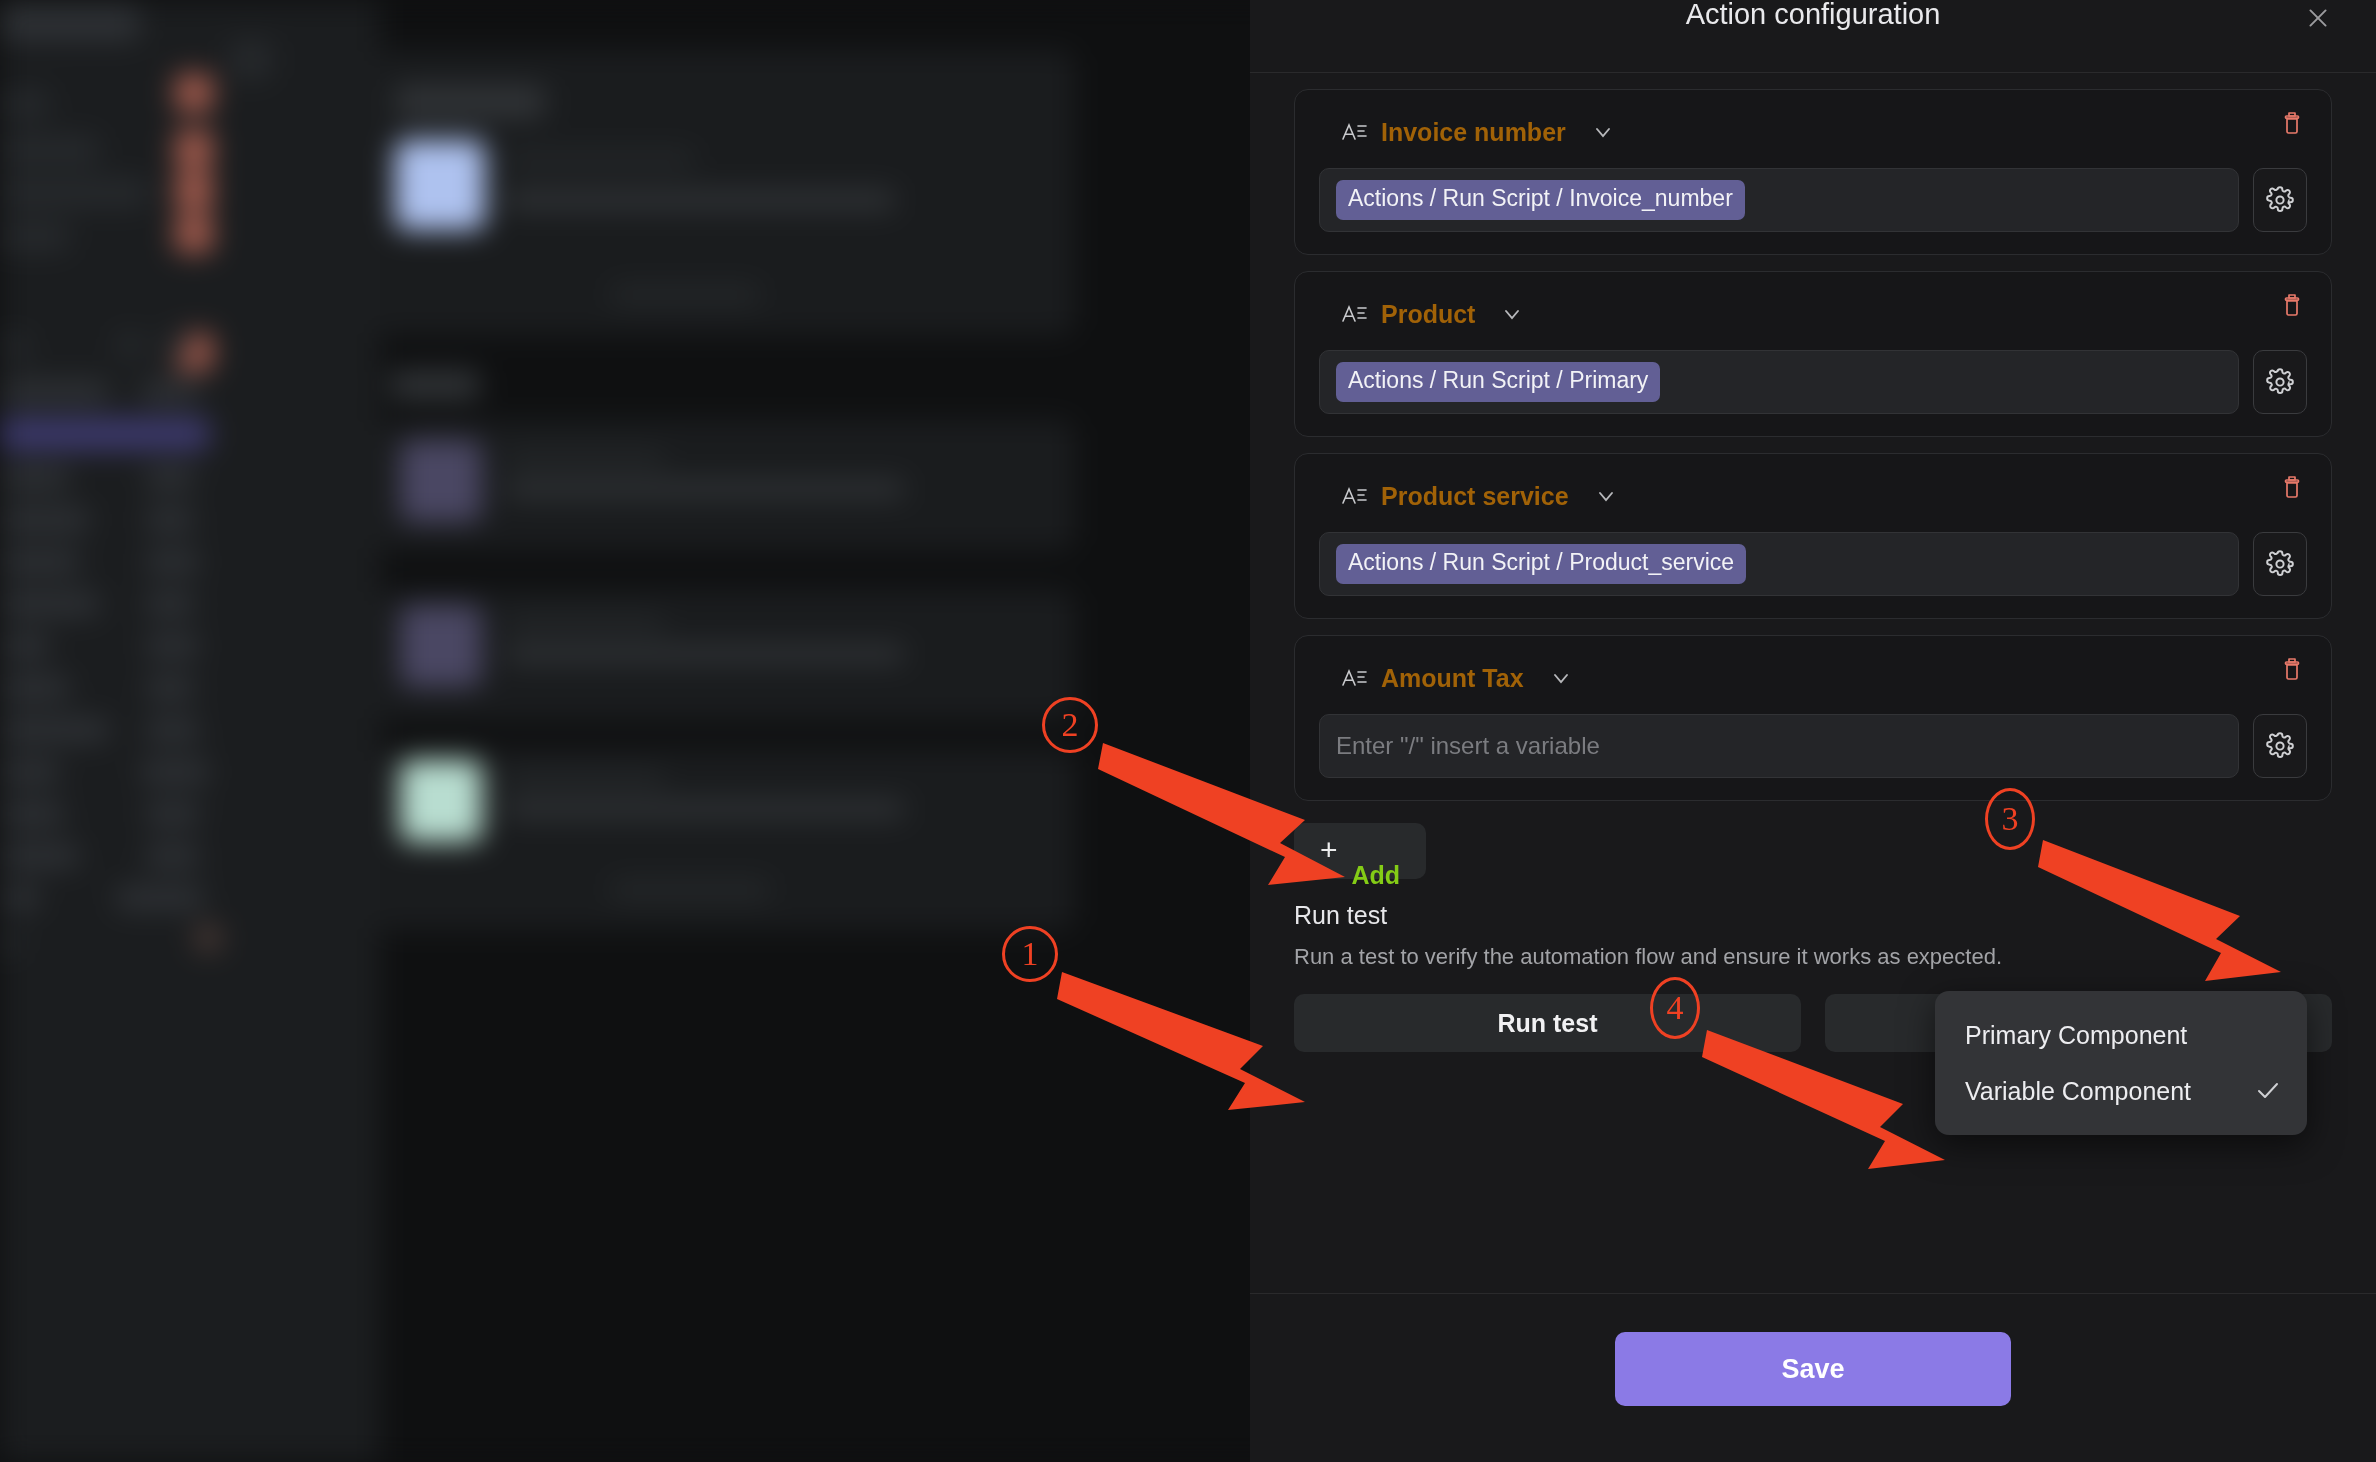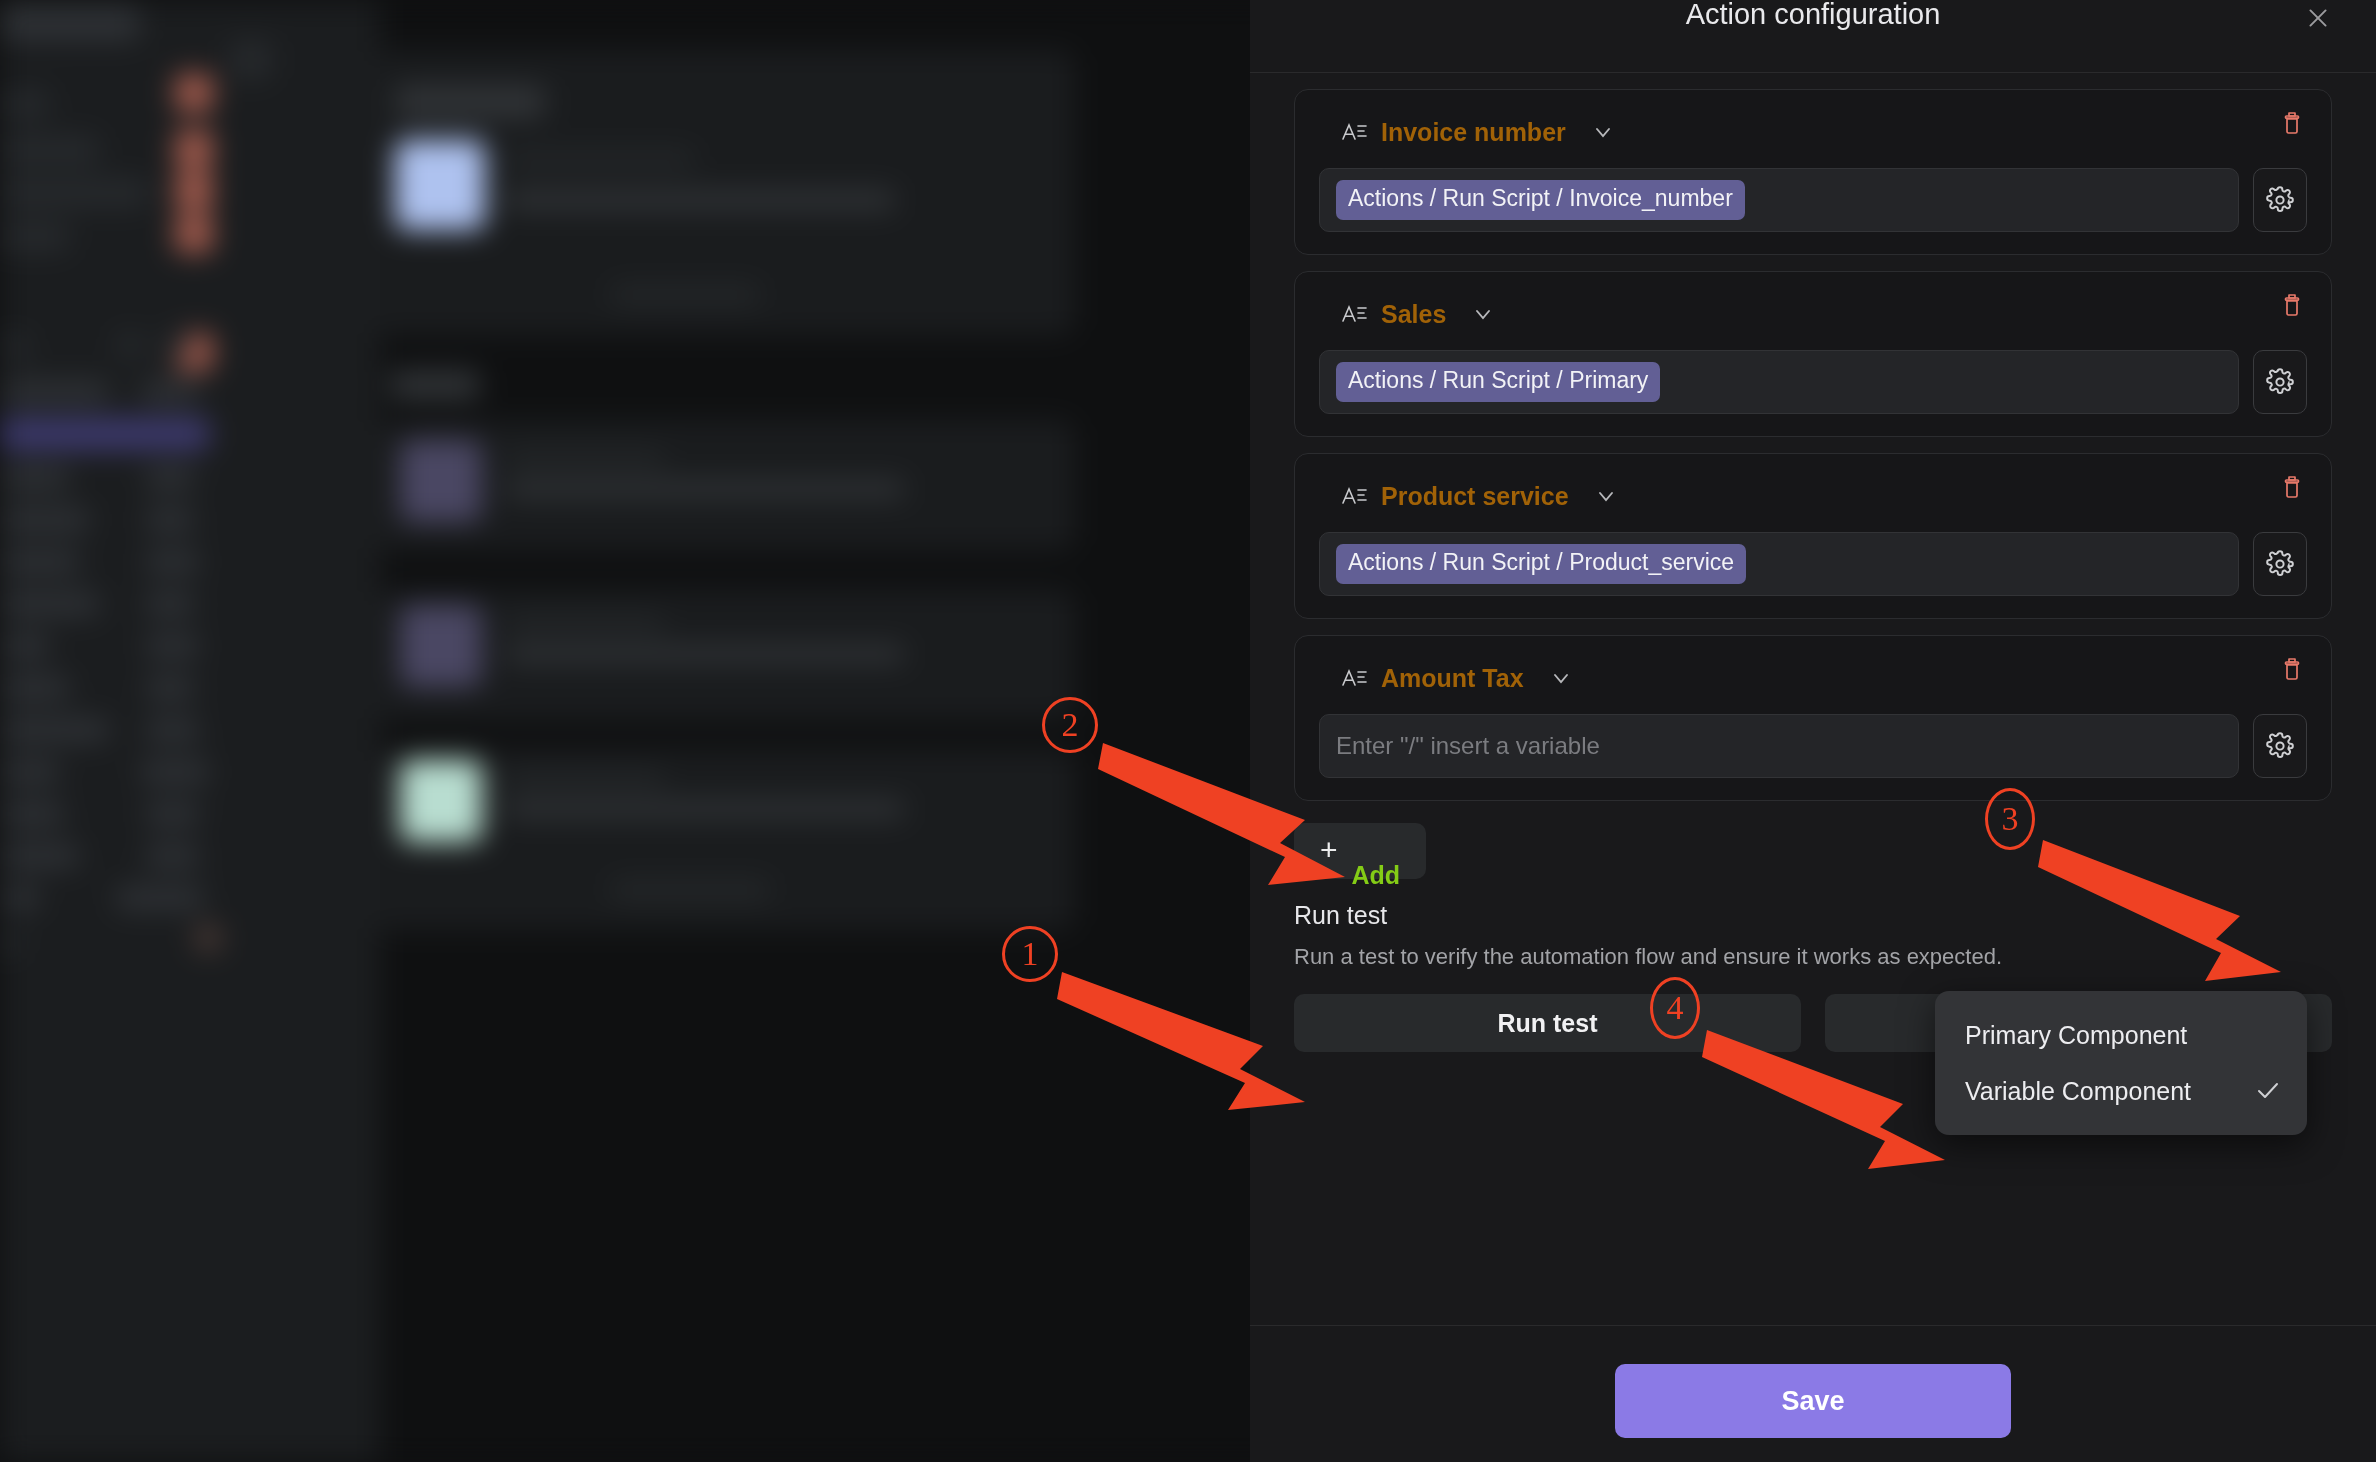--- a/index.html
+++ b/index.html
@@ -166,21 +166,21 @@
     display: flex; align-items: center; justify-content: center;
     font-size: 25px; font-weight: 700; color: #f1f1f3;
     cursor: pointer;
   }
   .rt-btn.secondary { color: #8c8d91; font-weight: 400; }
 
   
   .panel-footer {
     flex: 0 0 auto;
     border-top: 1px solid #2a2a2c;
-    padding: 38px 0 24px 0;
+    padding: 38px 0 56px 0;
     display: flex; align-items: flex-end; justify-content: center;
   }
   .save-btn {
     width: 396px; height: 74px;
     background: #8b7ae6;
     border-radius: 10px;
     display: flex; align-items: center; justify-content: center;
     font-size: 27px; font-weight: 700; color: #ffffff;
     cursor: pointer;
   }
@@ -366,21 +366,21 @@
         </div>
         <div class="field-head">
           <span class="fmt-icon">
             <svg viewBox="0 0 26 24" fill="none" stroke="#c9cacd" stroke-width="1.6" stroke-linecap="round">
               <path d="M2 19 L8 5 L14 19 M4.4 14.2 H11.6"></path>
               <line x1="17" y1="6" x2="25" y2="6"></line>
               <line x1="17" y1="11" x2="23" y2="11"></line>
               <line x1="17" y1="16" x2="25" y2="16"></line>
             </svg>
           </span>
-          <span class="field-label">Sales</span>
+          <span class="field-label">Product</span>
           <span class="chev">
             <svg viewBox="0 0 26 26" fill="none" stroke="#b7b8bb" stroke-width="1.9" stroke-linecap="round">
               <polyline points="7,10 13,17 19,10"></polyline>
             </svg>
           </span>
         </div>
         <div class="field-row">
           <div class="var-input">
             <span class="var-tag">Actions / Run Script / Primary</span>
           </div>

